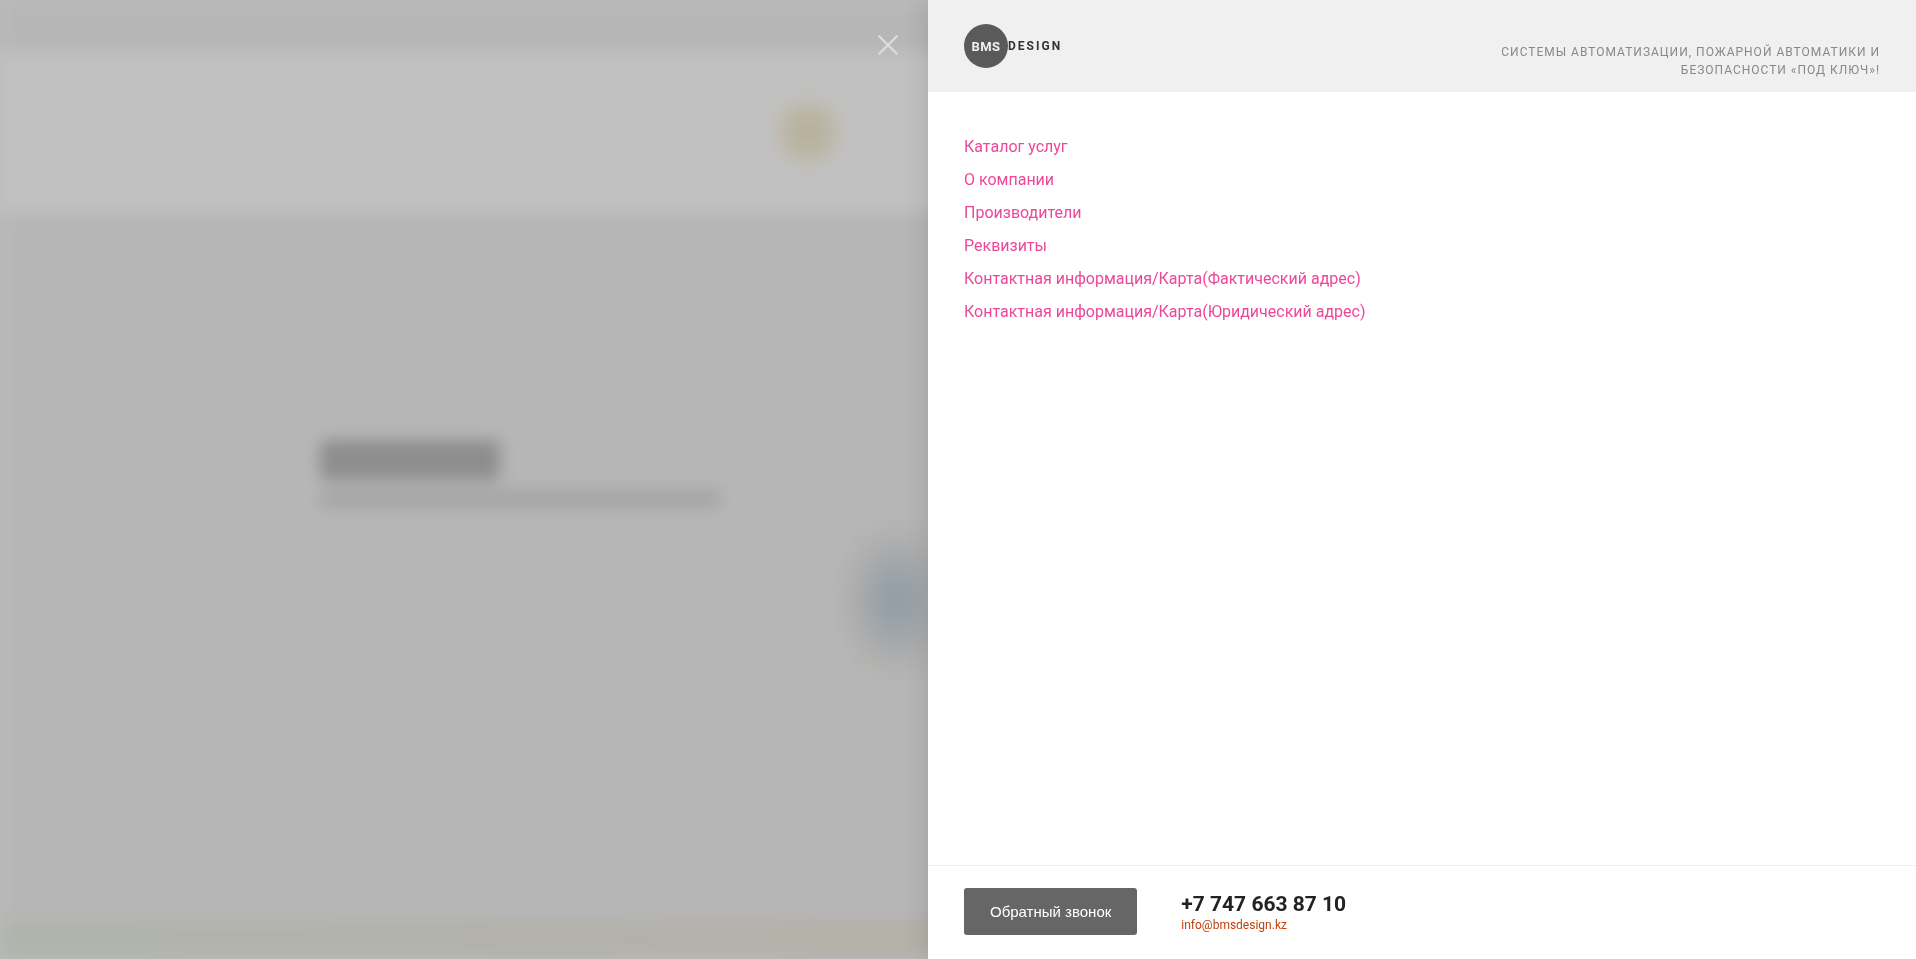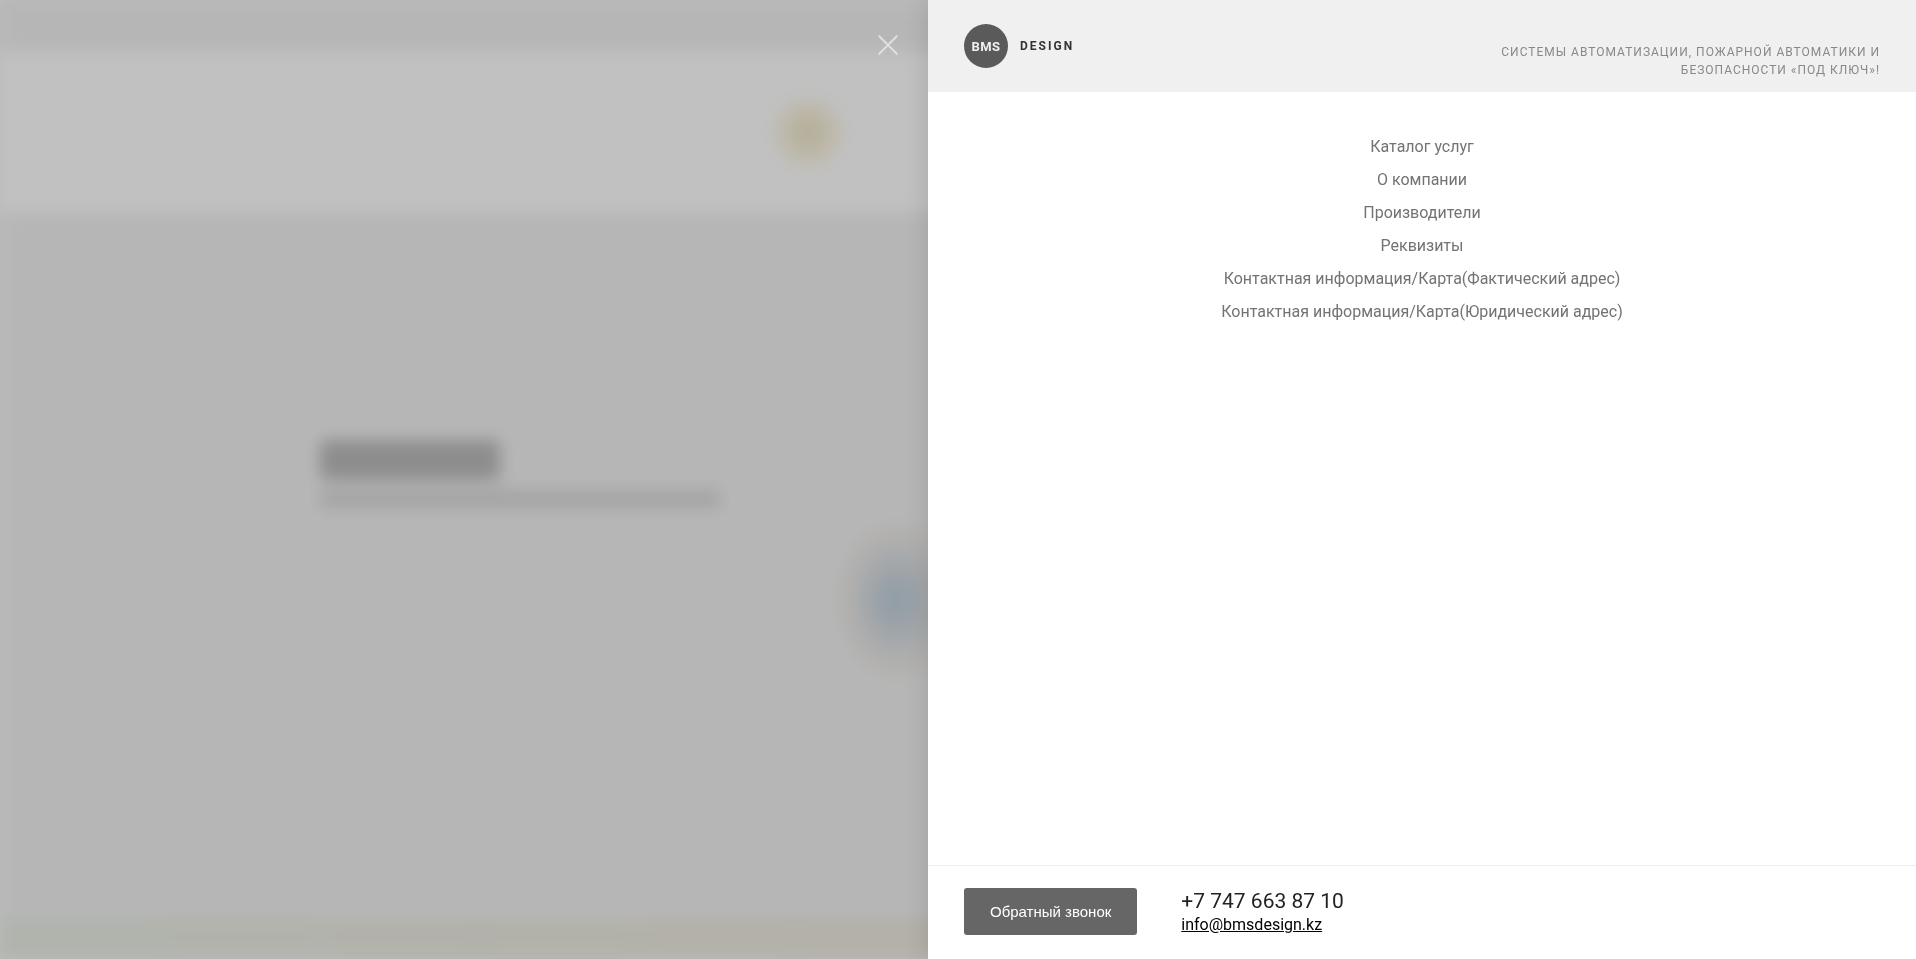--- a/index.html
+++ b/index.html
@@ -131,21 +131,20 @@
       display: flex;
       flex-direction: column;
       box-shadow: -4px 0 20px rgba(0,0,0,0.1);
     }
     
     .panel-header {
       background: #f0f0f0;
       padding: 22px 36px;
       display: flex;
       align-items: center;
-      gap: 12px;
       height: 92px;
     }
     
     .logo-badge {
       width: 44px;
       height: 44px;
       border-radius: 50%;
       background: #5a5a5a;
       display: flex;
       align-items: center;
@@ -178,24 +177,23 @@
       flex: 1;
       padding: 38px 36px;
     }
     
     .nav-list {
       list-style: none;
     }
     
     .nav-item {
       font-size: 16px;
-      color: #737373;
+      color: #ec4899;
       padding: 7px 0;
       cursor: pointer;
-      text-align: center;
     }
     
     .panel-footer {
       border-top: 1px solid #eee;
       padding: 22px 36px 24px;
       display: flex;
       align-items: center;
       gap: 44px;
     }
     
@@ -210,28 +208,27 @@
     }
     
     .contact-block {
       display: flex;
       flex-direction: column;
       gap: 2px;
     }
     
     .phone {
       font-size: 21px;
-      font-weight: 400;
+      font-weight: 700;
       color: #222;
     }
     
     .email {
-      font-size: 16px;
-      color: #000000;
-      text-decoration: underline;
+      font-size: 12px;
+      color: #c2410c;
     }
   </style>
 </head>
 <body>
 
 <div class="backdrop">
   <div class="backdrop-content">
     <div class="backdrop-header">
       <div class="backdrop-logo-circle"></div>
       <div class="backdrop-logo-text"></div>

